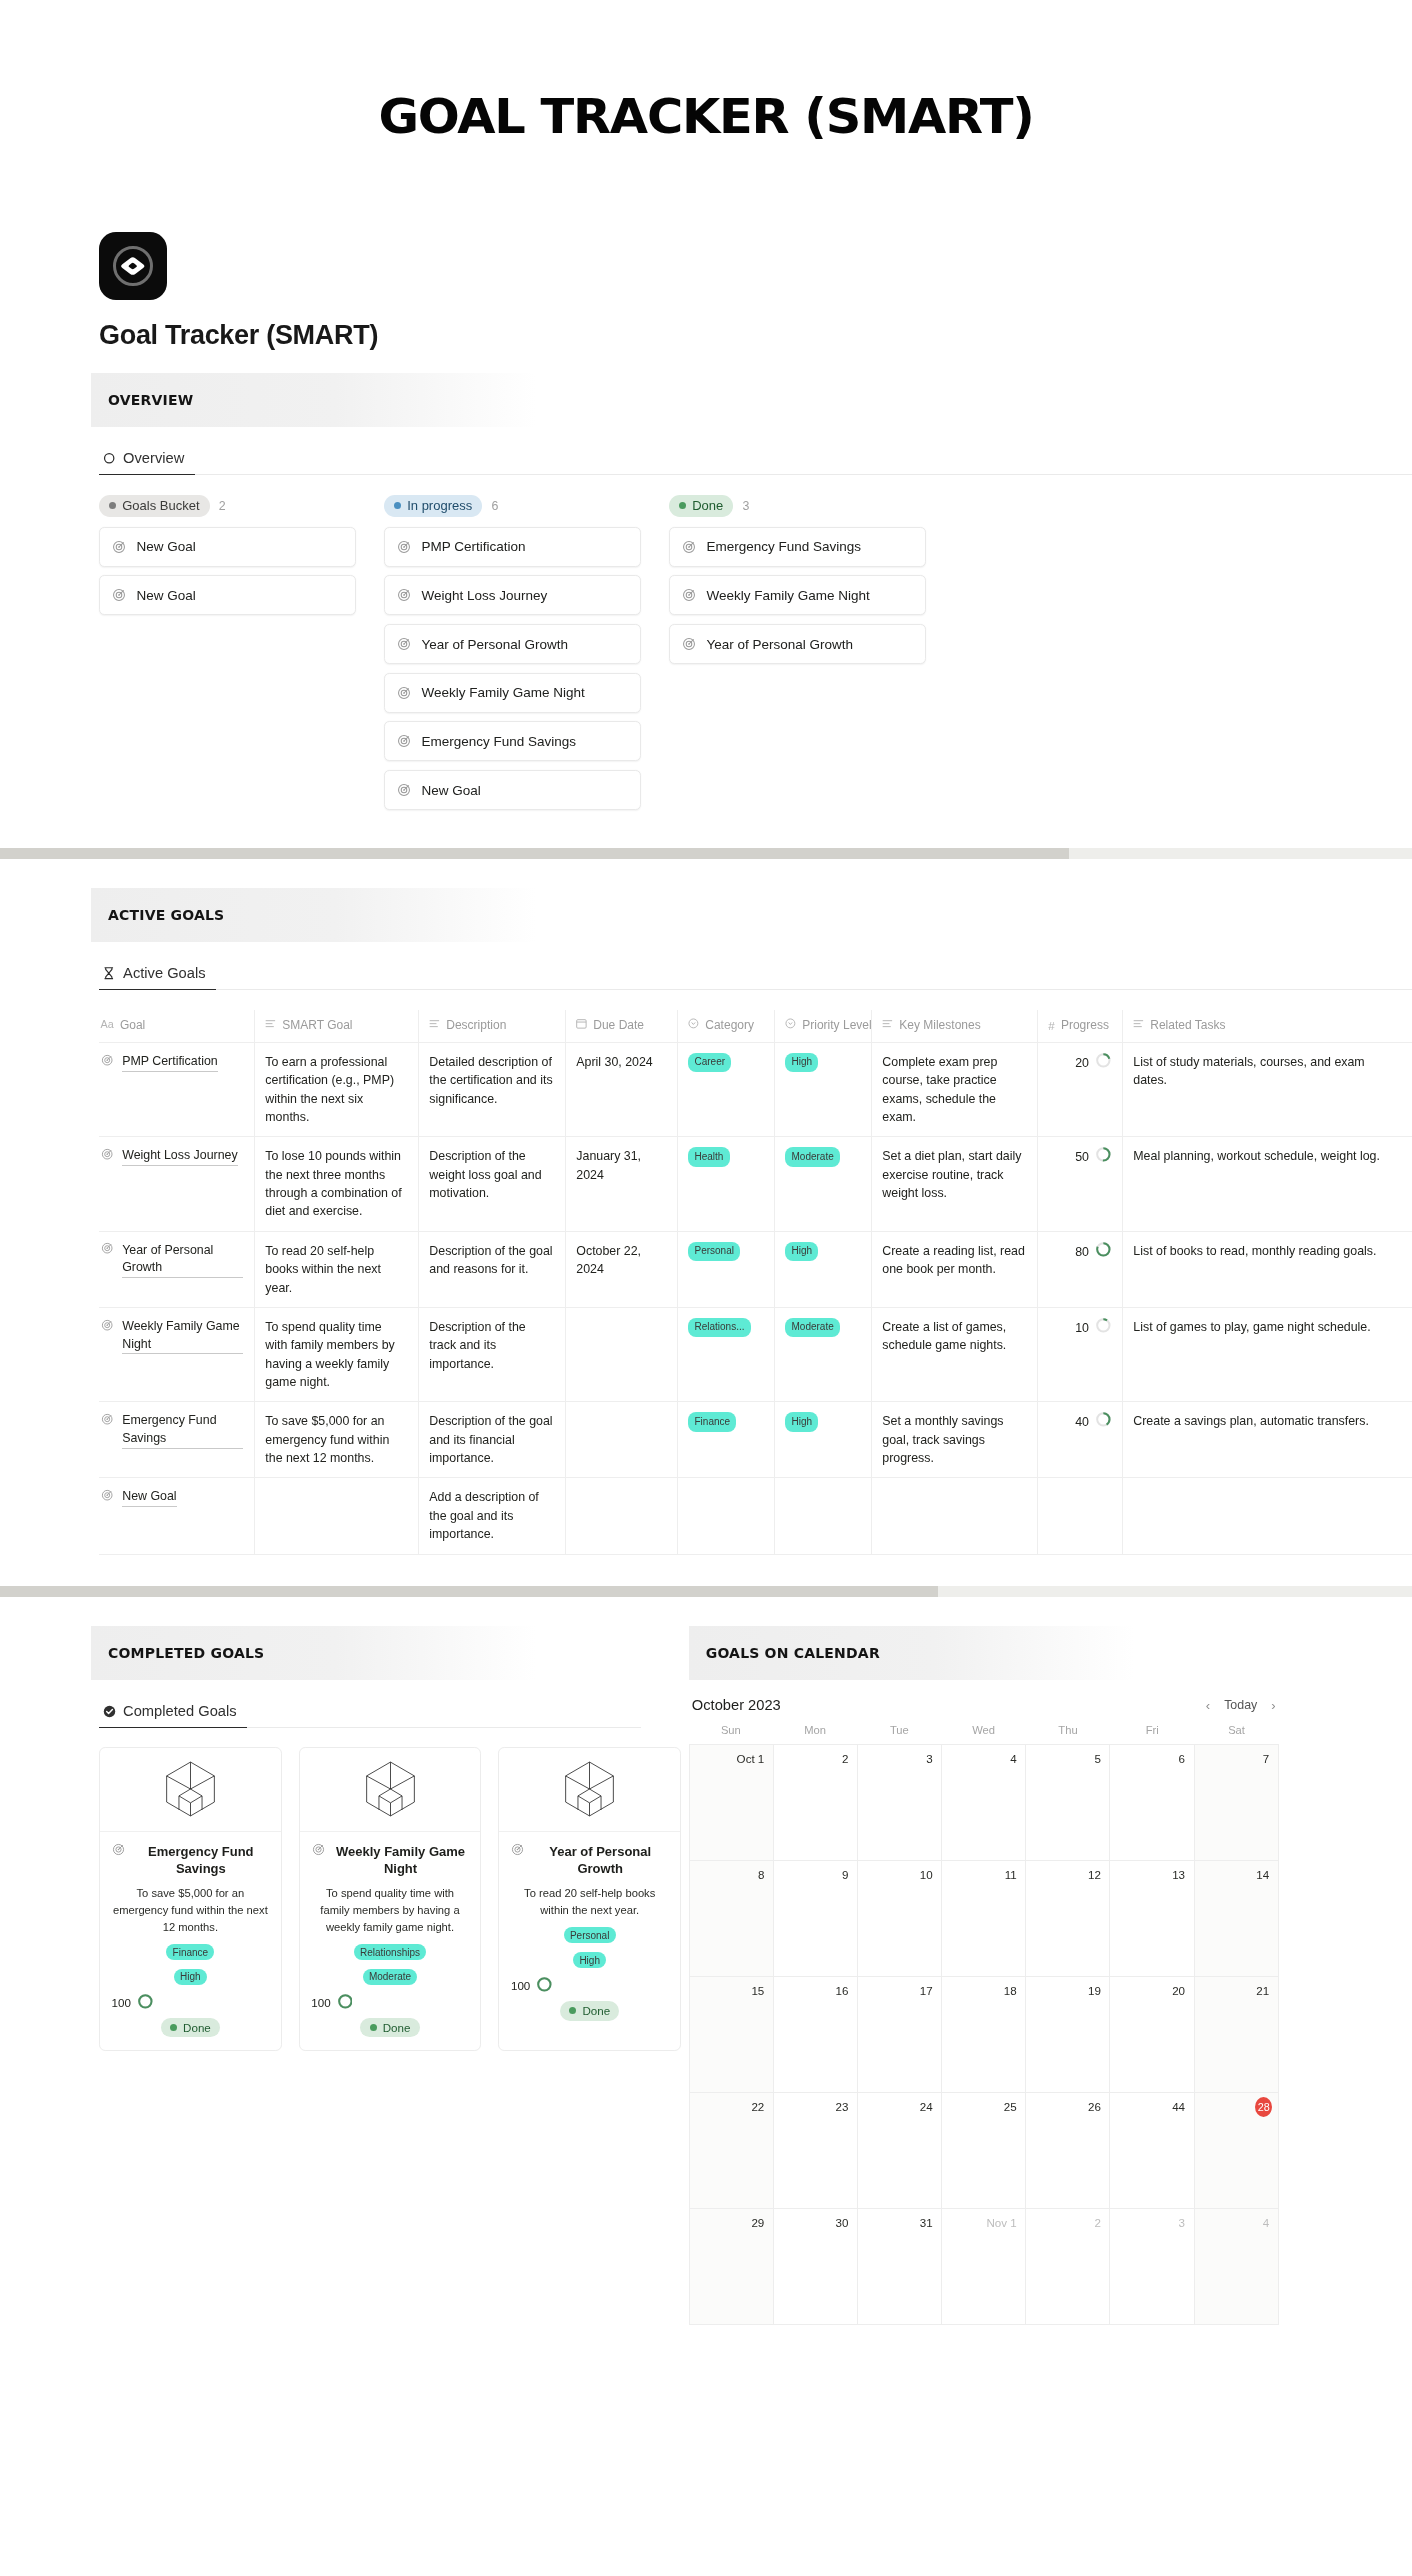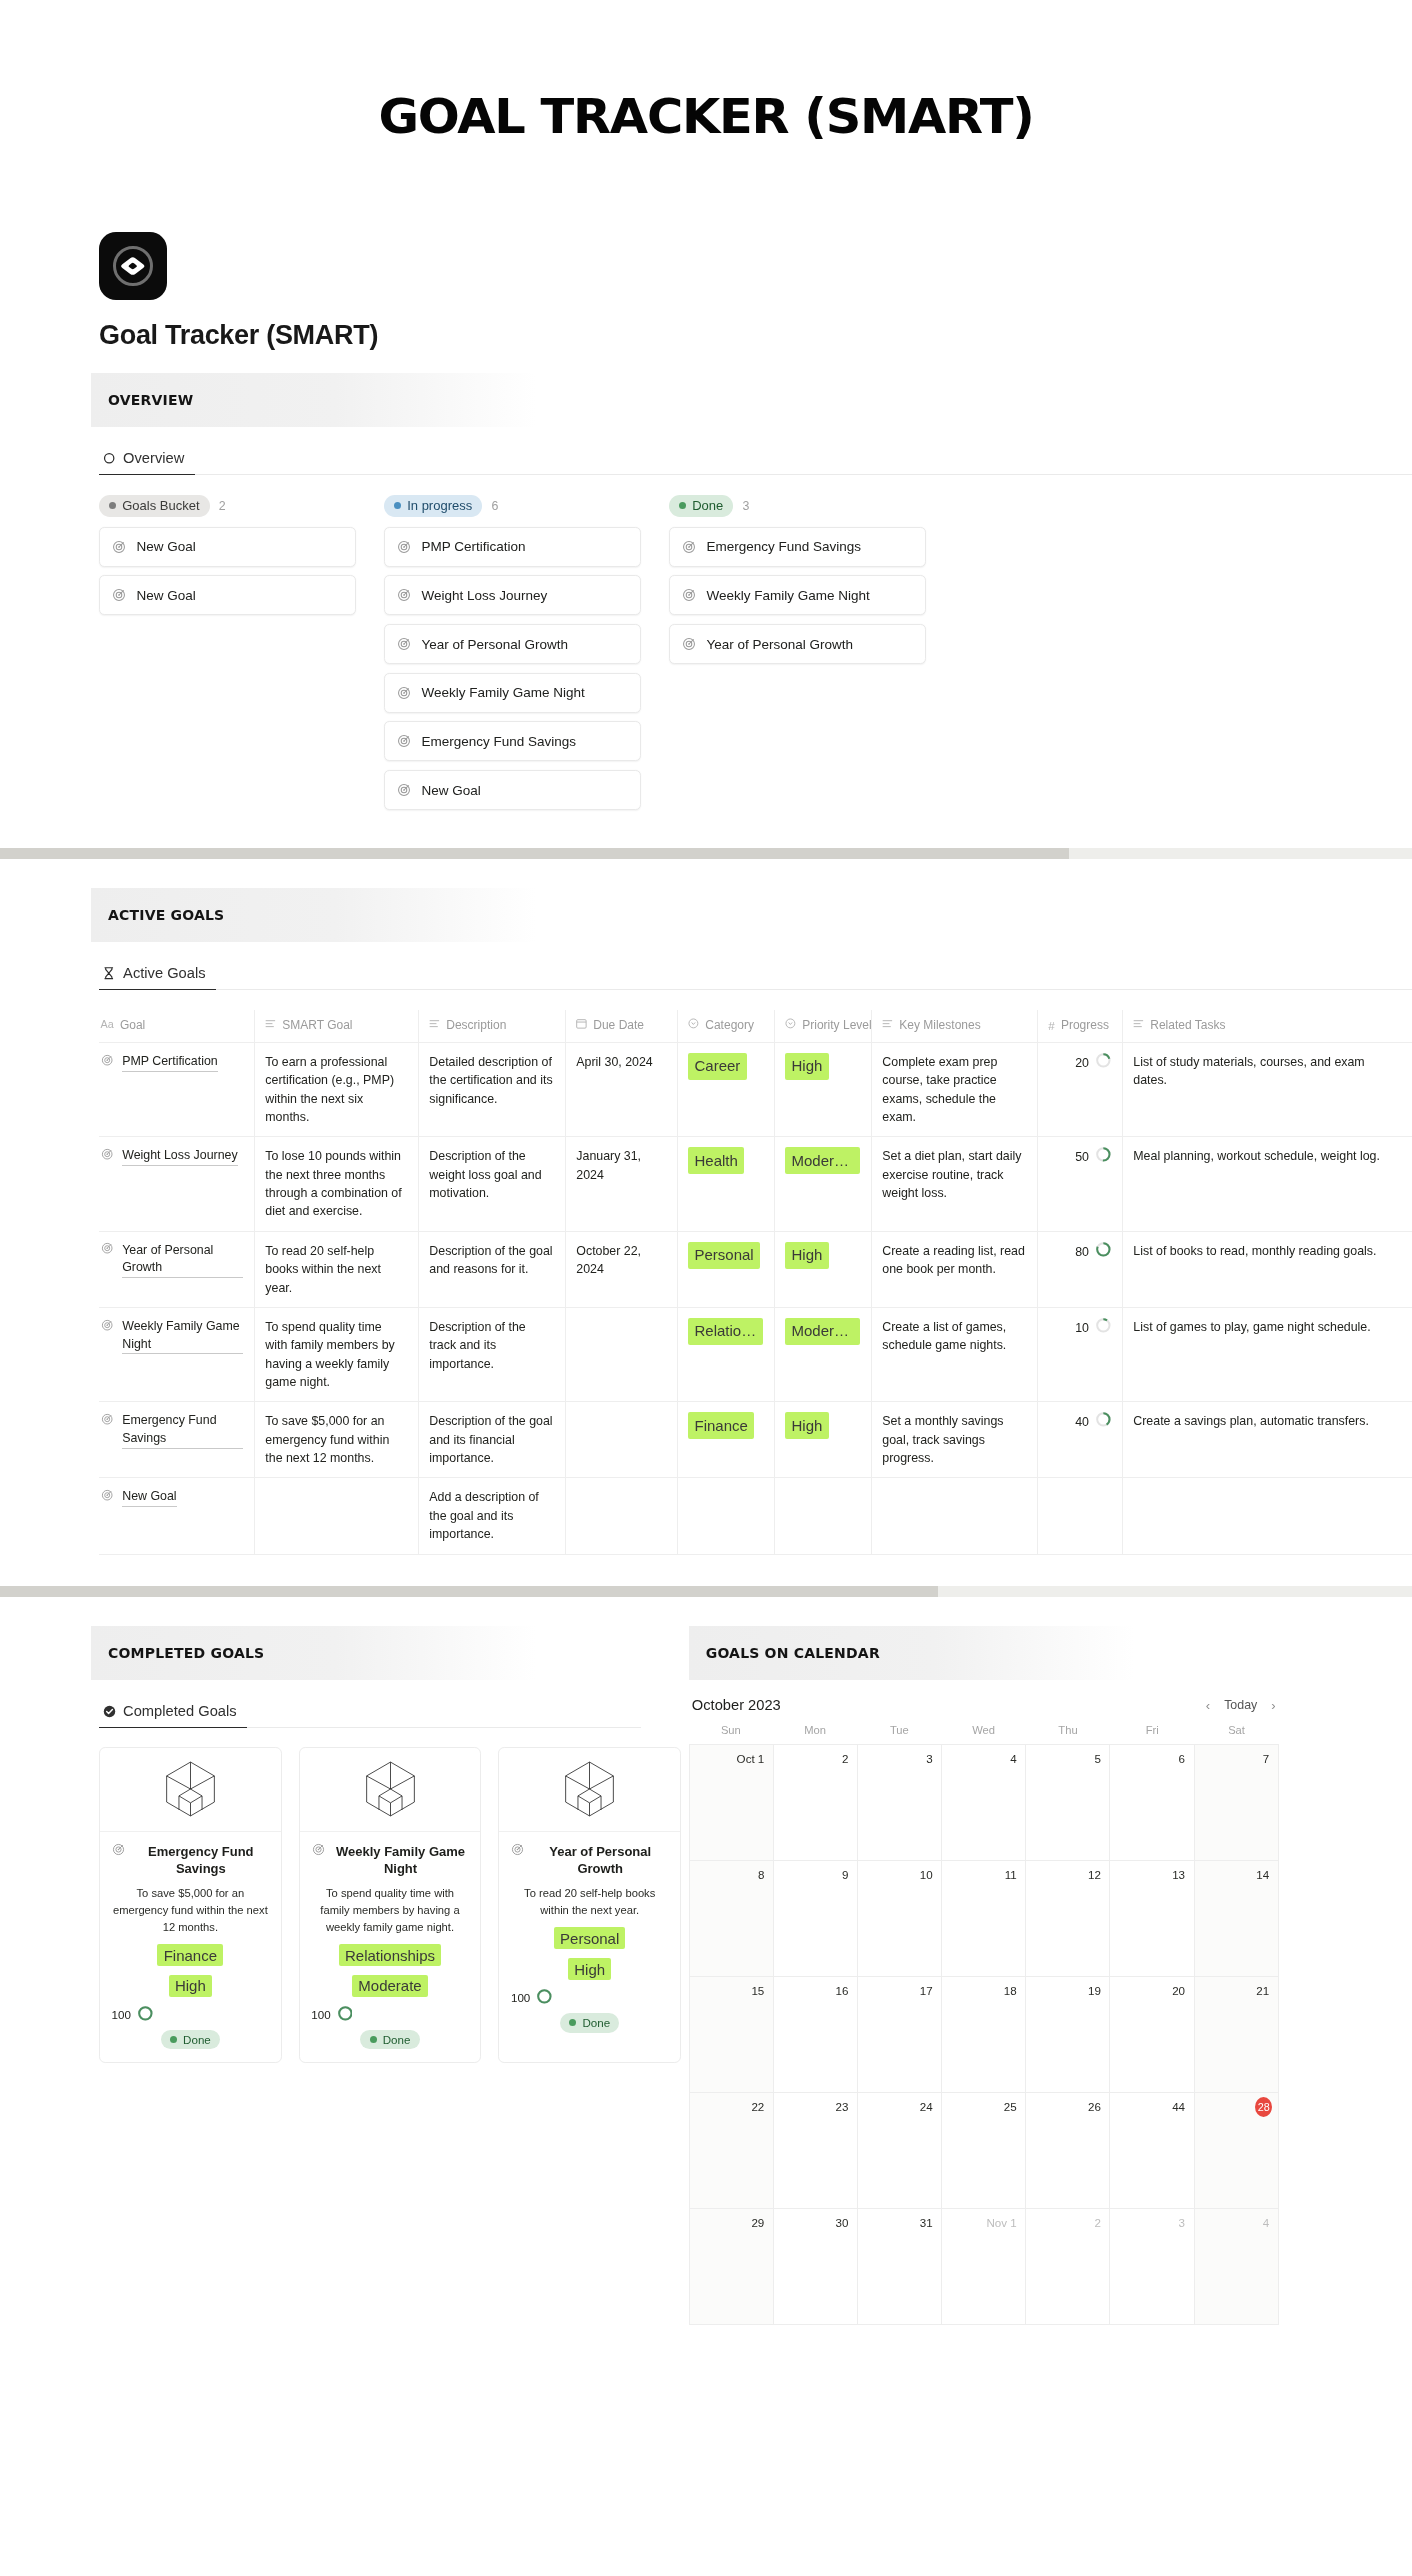--- a/index.html
+++ b/index.html
@@ -155,24 +155,24 @@
     text-align: left;
     white-space: nowrap;
     overflow: hidden;
   }
   table.goals th .thc { display:flex; align-items:center; gap:6.2px; }
   table.goals td:first-child, table.goals th:first-child { padding-left: 1.5px; }
   .cell-goal { display: flex; gap: 7.7px; align-items: flex-start; }
   .cell-goal .gtxt { border-bottom: 0.8px solid #c9c9c9; line-height: 1.42; }
   .tag {
     display:inline-block;
-    background: #bef264;
-    border-radius: 2px;
+    background: #5eead4;
+    border-radius: 8px;
     padding: 2.3px 6.2px;
-    font-size: 15px;
+    font-size: 10px;
     color: #3a3a38;
     white-space: nowrap;
     max-width: 100%;
     overflow: hidden;
     text-overflow: ellipsis;
   }
   .prog-cell { display:flex; align-items:center; justify-content:flex-end; gap: 7px; }
   .ring { flex: none; }
 
   

